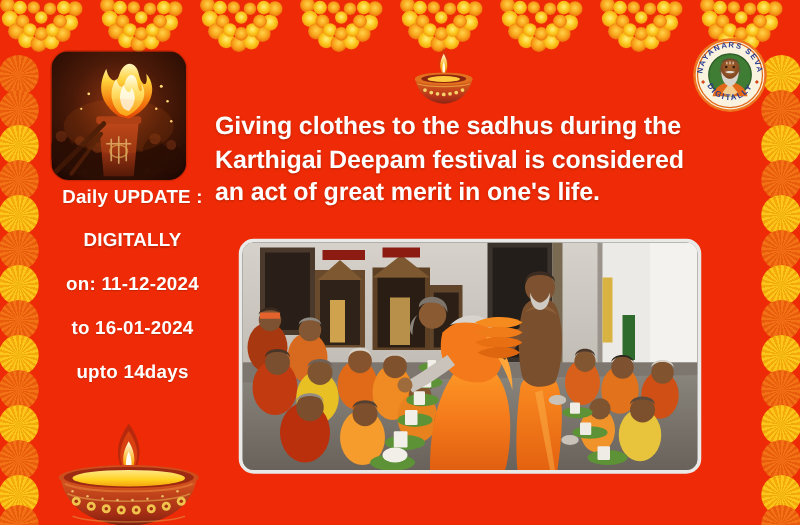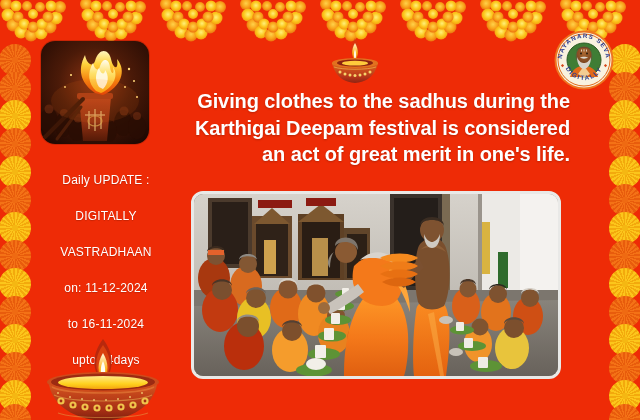--- a/index.html
+++ b/index.html
@@ -37,28 +37,28 @@
   .fire-photo{
     position:absolute;left:41px;top:41px;width:108px;height:103px;
     border-radius:14px;overflow:hidden;z-index:5;
     box-shadow:0 0 0 1px rgba(0,0,0,.15);
   }
   .left-text{
     position:absolute;left:30px;top:150px;width:152px;z-index:5;
     text-align:center;color:#ffffff;
   }
   .left-text div{
-    font-weight:normal;font-size:12px;line-height:1;margin-bottom:20px;
-    letter-spacing:.2px;text-shadow:0 1px 1px rgba(0,0,0,.18);margin-top:24px;
+    font-weight:bold;font-size:15px;line-height:1;margin-bottom:20px;
+    letter-spacing:.2px;text-shadow:0 1px 1px rgba(0,0,0,.18);
   }
 
   
   .headline{
     position:absolute;left:172px;top:88px;width:398px;z-index:5;
-    text-align:right;color:#ffffff;font-weight:bold;
+    text-align:left;color:#ffffff;font-weight:bold;
     font-size:20px;line-height:1.33;letter-spacing:-.1px;
     text-shadow:0 1px 2px rgba(0,0,0,.22);
   }
 
   
   .main-photo{
     position:absolute;left:191px;top:191px;width:370px;height:188px;
     border-radius:12px;overflow:hidden;z-index:5;
     border:3px solid #e9e9e7;box-sizing:border-box;
     background:#6d6a66;
@@ -397,23 +397,22 @@
           <circle cx="24" cy="46" r="0.9"></circle>
           <circle cx="96" cy="56" r="1"></circle>
       </g>
       <ellipse cx="54" cy="60" rx="44" ry="22" fill="#ff7a14" opacity=".10"></ellipse>
     </svg>
   </div>
 
   <div class="left-text">
     <div>Daily UPDATE :</div>
     <div>DIGITALLY</div>
-    <div>VASTRADHAAN</div>
     <div>on: 11-12-2024</div>
-    <div>to 16-11-2024</div>
+    <div>to 16-01-2024</div>
     <div>upto 14days</div>
   </div>
 
   <div class="headline">Giving clothes to the sadhus during the Karthigai Deepam festival is considered an act of great merit in one's life.</div>
 
   <div class="diya-top">
     <svg width="54" height="56" viewBox="0 0 54 56">
       <defs>
         <linearGradient id="tdFl" x1="0" y1="1" x2="0" y2="0">
           <stop offset="0%" stop-color="#e8520a"></stop>

